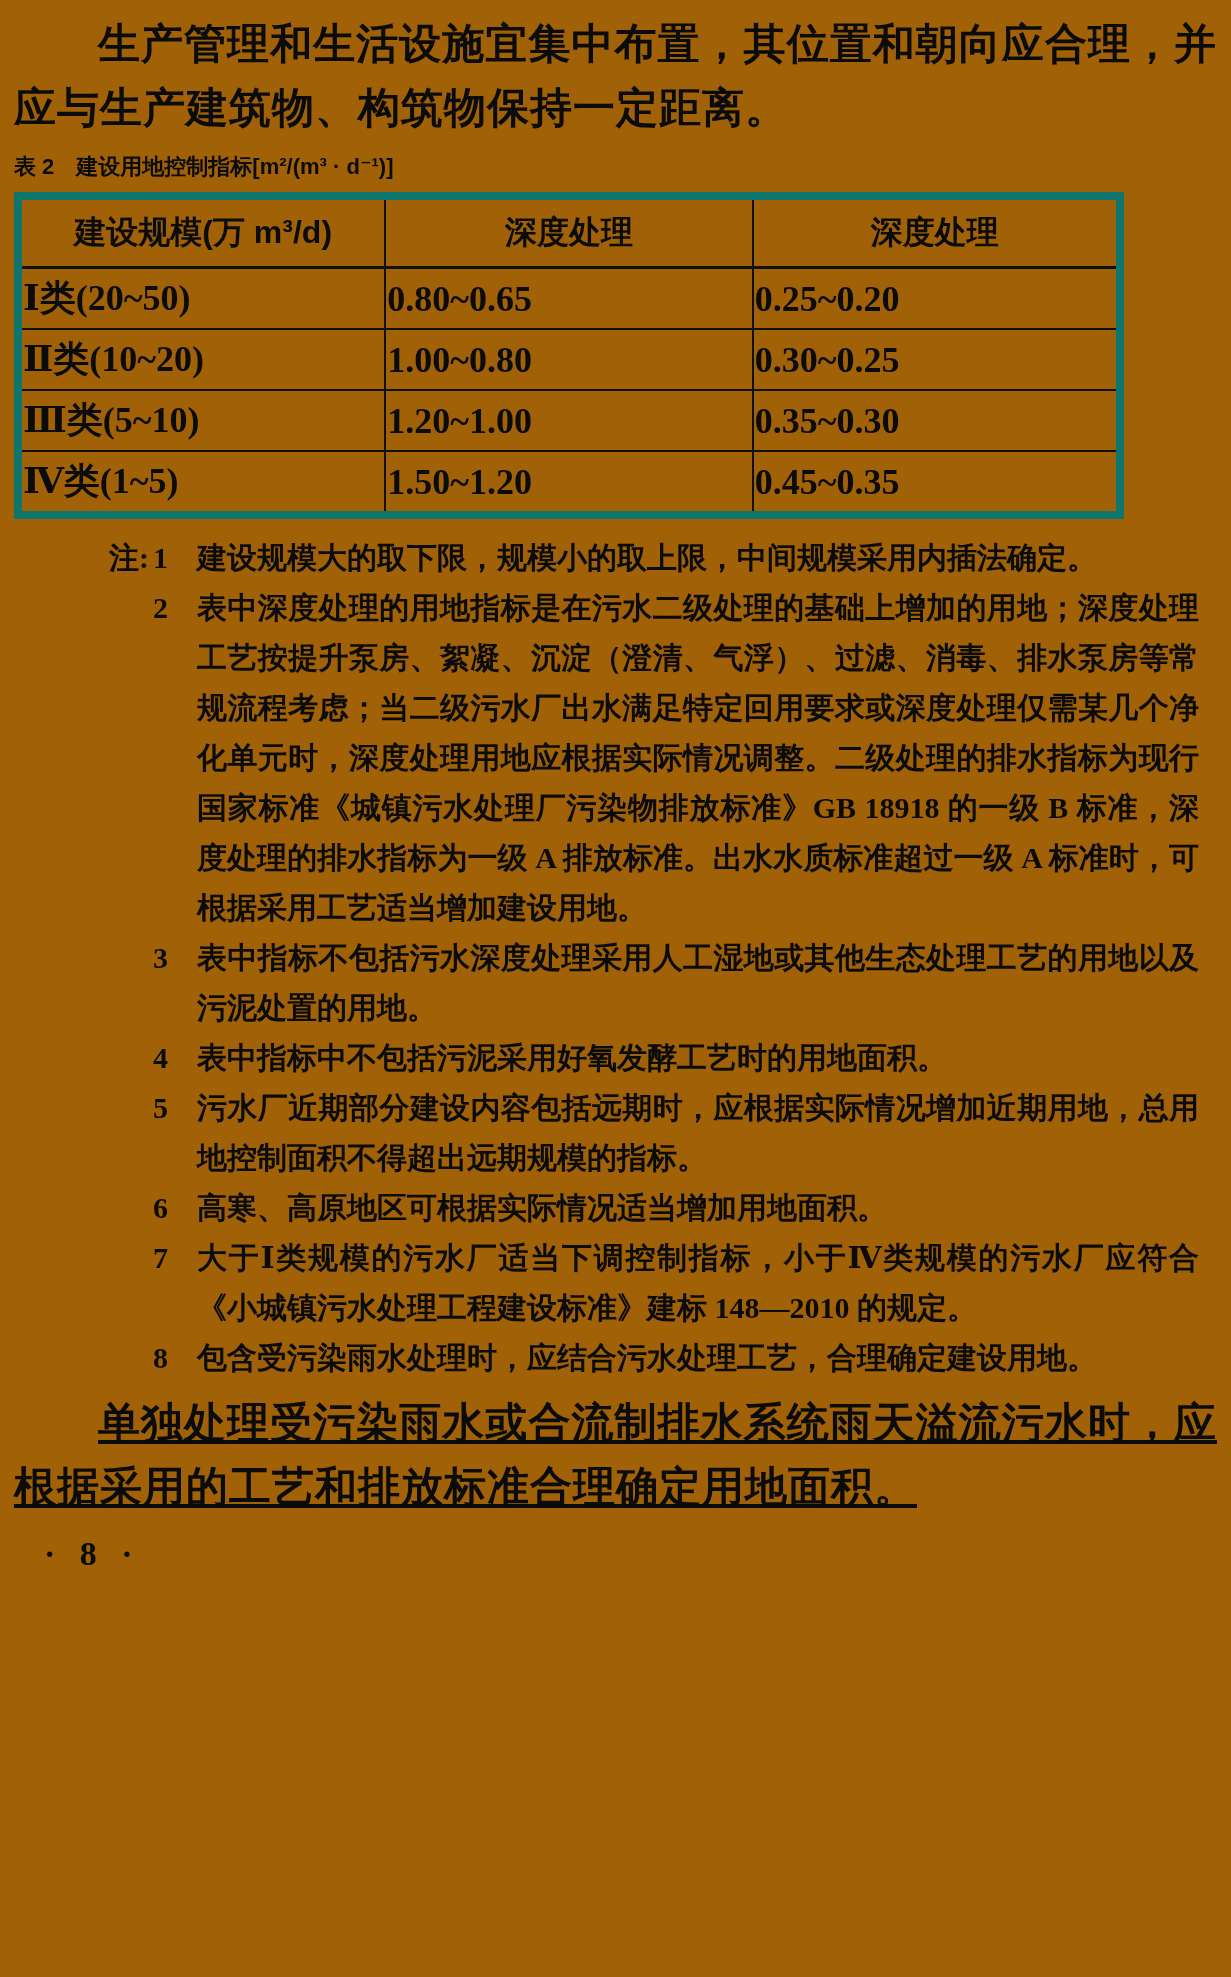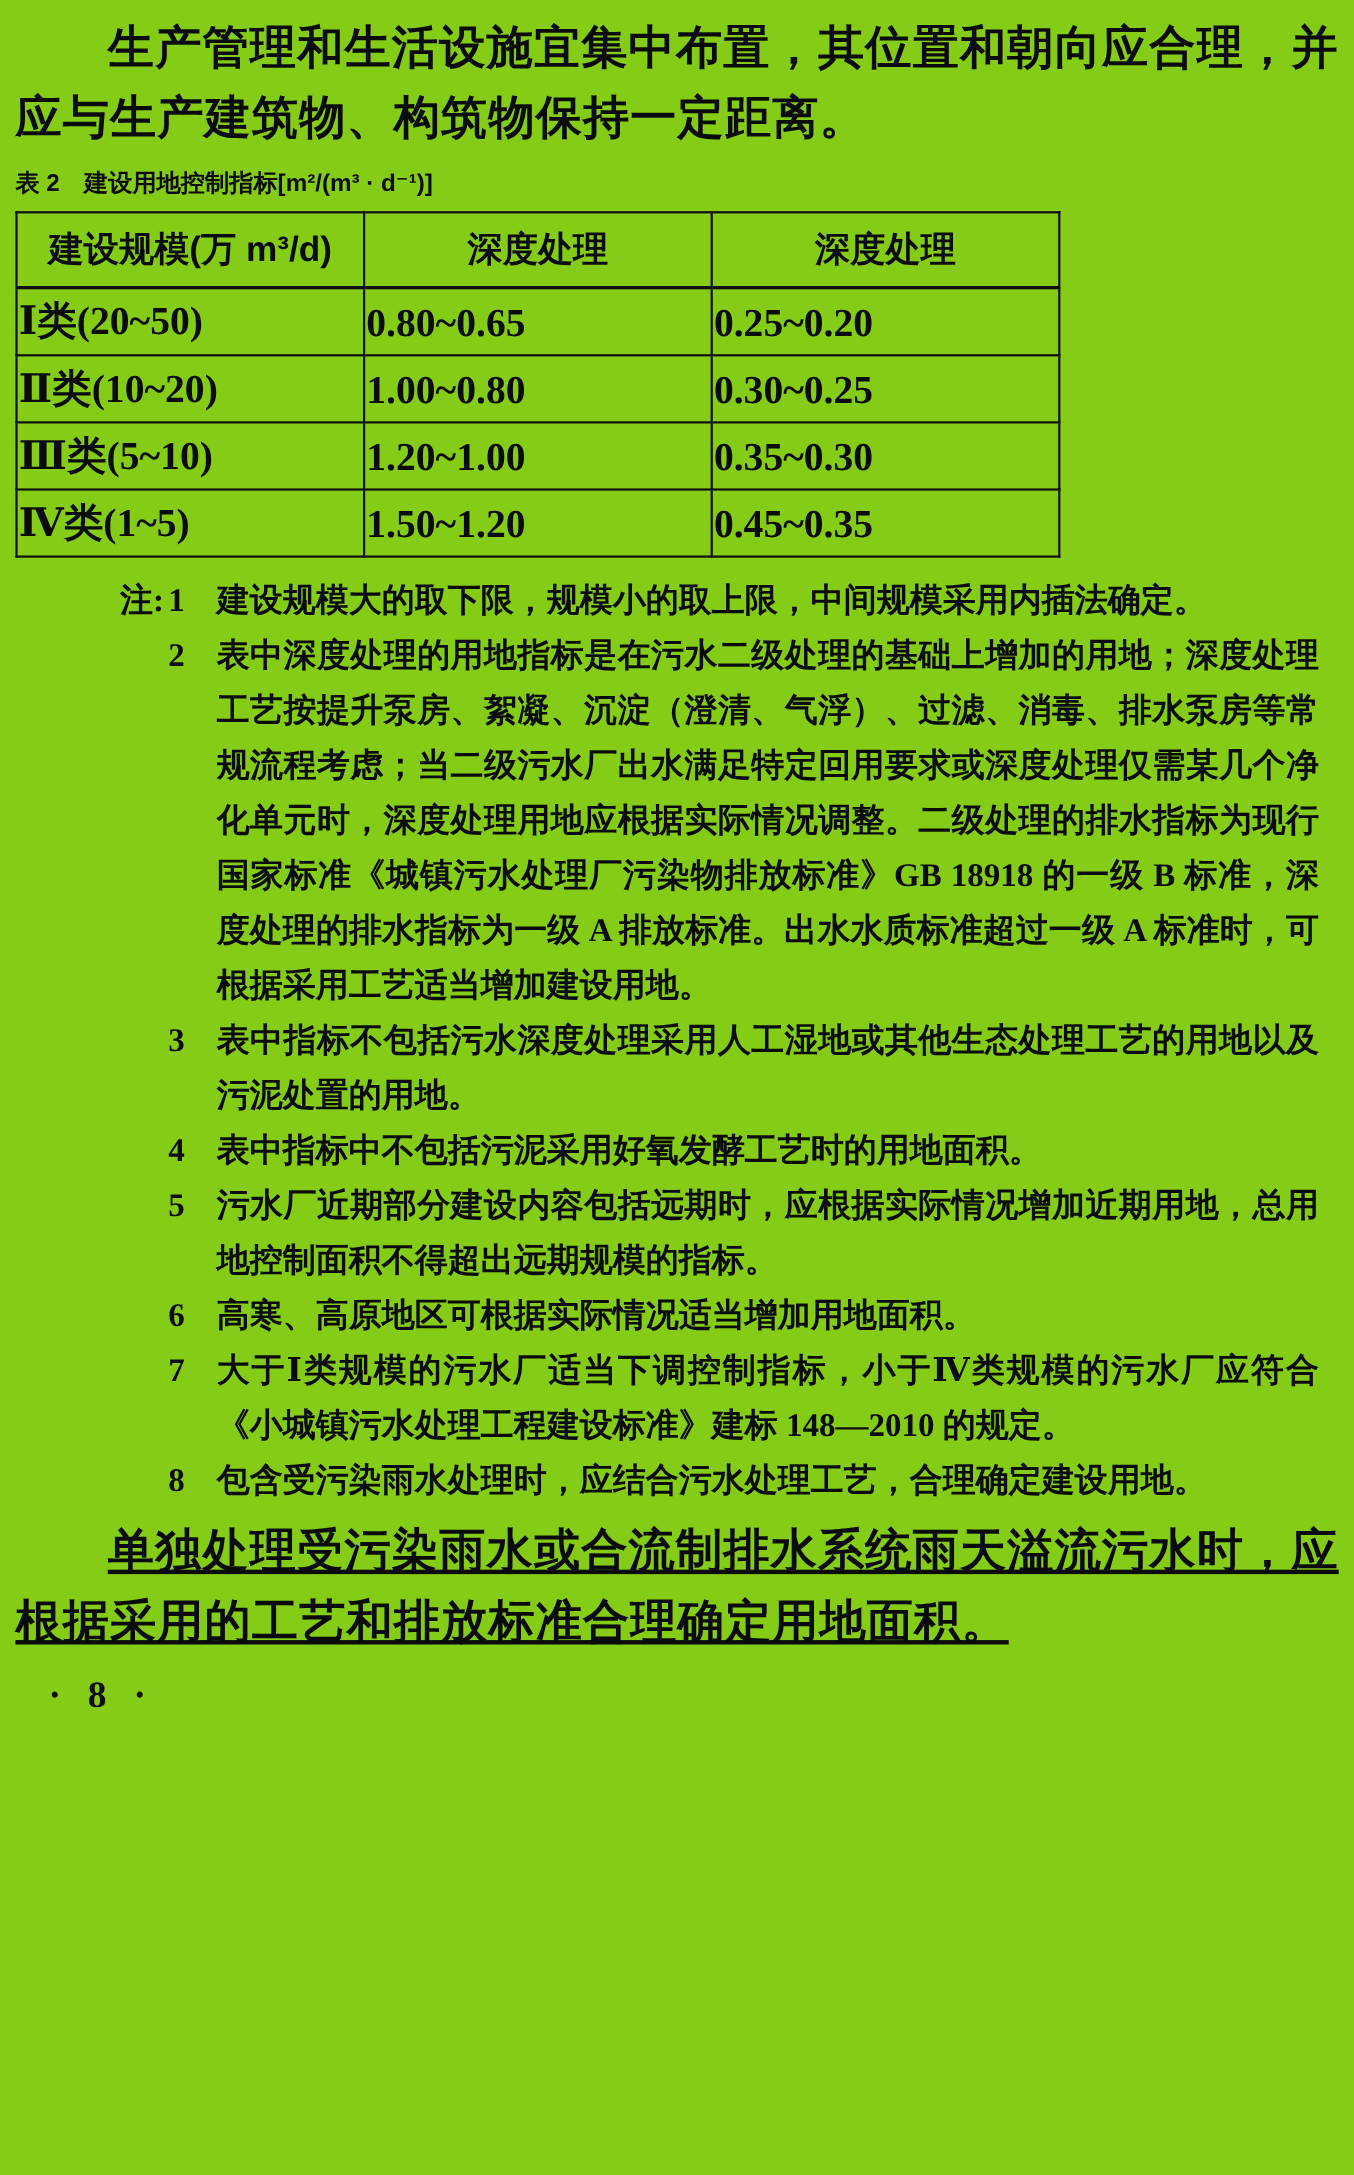--- a/index.html
+++ b/index.html
@@ -2,21 +2,21 @@
 <html><head>
 <meta charset="utf-8">
 <style>
   html, body { margin:0; padding:0; background:#ffffff; }
   .page {
     position: relative;
     width: 1231px;
     height: 1977px;
     box-sizing: border-box;
     padding: 12px 14px 0 14px;
-    background: #84cc16;
+    background: #a16207;
     color: #0b0b0b;
     font-family: "Liberation Serif", "DejaVu Serif", serif;
     overflow: hidden;
   }
   .body-para {
     margin: 0;
     font-size: 42px;
     line-height: 64px;
     font-weight: 700;
     text-align: justify;
@@ -29,24 +29,24 @@
     padding-right: 30px;
   }
   .table-caption {
     font-family: "Liberation Sans", "DejaVu Sans", sans-serif;
     font-size: 22px;
     font-weight: 900;
     text-align: left;
     margin: 12px 0 10px 0;
   }
   table.spec-table {
-    width: 950px;
+    width: 1110px;
     border-collapse: collapse;
     table-layout: fixed;
-    border: 1px solid #0f766e;
+    border: 8px solid #0f766e;
   }
   table.spec-table th {
     border: 2px solid #101010;
     border-bottom: 3px solid #101010;
     height: 64px;
     font-size: 32px;
     font-weight: 900;
     font-family: "Liberation Sans", "DejaVu Sans", sans-serif;
     text-align: center;
     vertical-align: middle;

